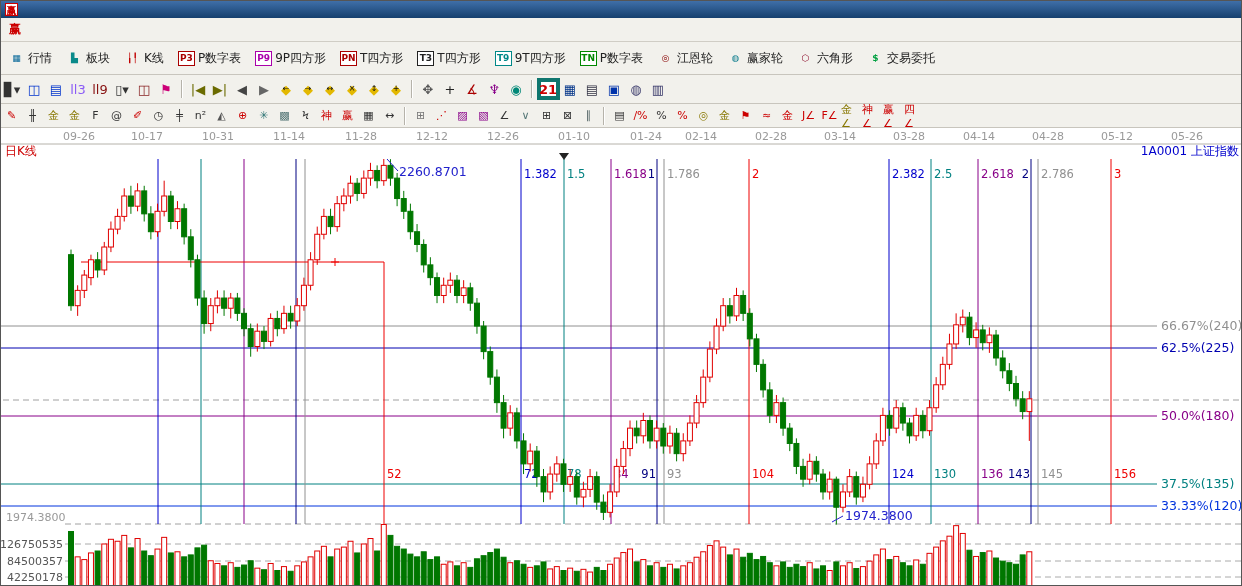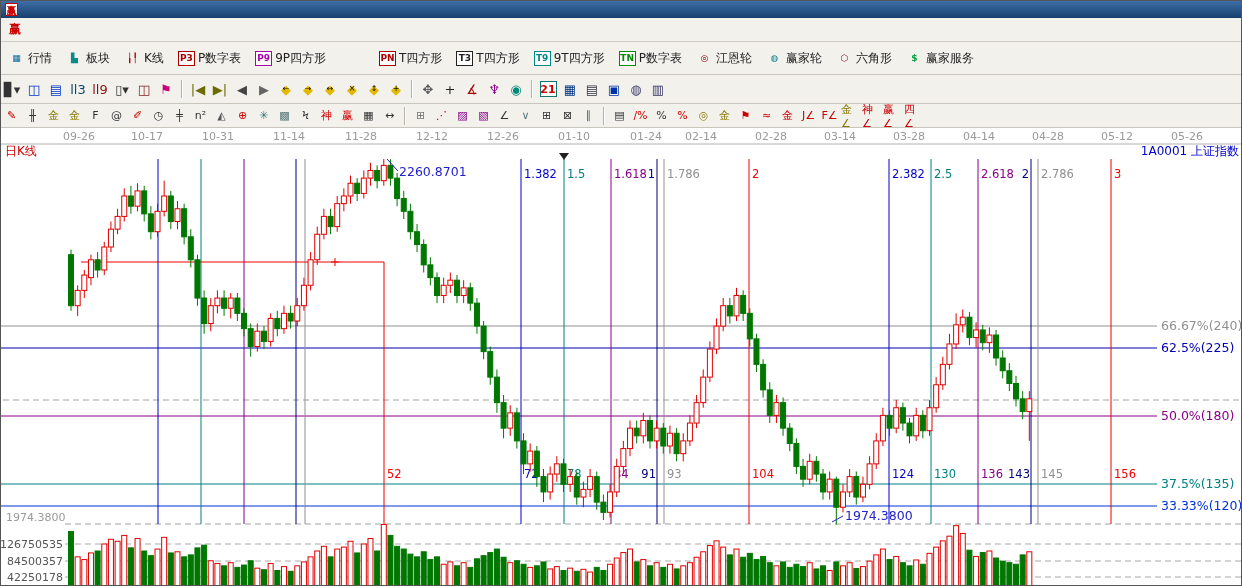--- a/index.html
+++ b/index.html
@@ -20,21 +20,21 @@
   .tbtn{display:flex;align-items:center;margin:0 2px;padding:2px 4px;border:1px solid transparent;white-space:nowrap;color:#222;}
   .tico{display:inline-flex;align-items:center;justify-content:center;width:17px;height:15px;
         font-size:9px;font-weight:bold;margin-right:3px;box-sizing:border-box;}
   .box{border:1.5px solid currentColor;background:#fff;}
   .i2{width:20px;height:18px;display:inline-flex;align-items:center;justify-content:center;
       font-size:13px;margin:0 1px;position:relative;}
   .i3{width:19px;height:16px;display:inline-flex;align-items:center;justify-content:center;
       font-size:11px;margin:0 1px;}
   .sep{width:1px;height:18px;background:#b6b3aa;border-right:1px solid #fff;margin:0 4px;}
   .ov{position:absolute;font-size:8px;color:#111;left:50%;top:50%;transform:translate(-50%,-52%);}
-  .cal{border:1px solid #0f766e;background:#fff;color:#c00;font-size:11px;width:15px;height:14px;
+  .cal{border:4px solid #0f766e;background:#fff;color:#c00;font-size:13px;width:15px;height:14px;
        display:inline-flex;align-items:center;justify-content:center;font-weight:bold;}
   .chart{position:relative;width:1242px;height:462px;background:#fff;}
   svg text{font-family:"DejaVu Sans","Liberation Sans",sans-serif;}
 </style>
 </head>
 <body>
 
 <div class="win">
   <div class="titlebar">
     <span class="tlogo">赢</span>
@@ -57,21 +57,21 @@
       </span>
       <span class="tbtn">
         <span class="tico box" style="color: rgb(170, 0, 0);">P3</span>
         <span>P数字表</span>
       </span>
       <span class="tbtn">
         <span class="tico box" style="color: rgb(170, 0, 170);">P9</span>
         <span>9P四方形</span>
       </span>
       <span class="tbtn">
-        <span class="tico box" style="color: rgb(170, 0, 0); margin-left: 39px;">PN</span>
+        <span class="tico box" style="color: rgb(170, 0, 0);">PN</span>
         <span>T四方形</span>
       </span>
       <span class="tbtn">
         <span class="tico box">T3</span>
         <span>T四方形</span>
       </span>
       <span class="tbtn">
         <span class="tico box" style="color: rgb(0, 136, 136);">T9</span>
         <span>9T四方形</span>
       </span>
@@ -86,28 +86,28 @@
       <span class="tbtn">
         <span class="tico" style="color: rgb(0, 119, 136);">◍</span>
         <span>赢家轮</span>
       </span>
       <span class="tbtn">
         <span class="tico" style="color: rgb(136, 0, 34);">⬡</span>
         <span>六角形</span>
       </span>
       <span class="tbtn">
         <span class="tico" style="color: rgb(0, 160, 64);">$</span>
-        <span>赢家服务</span>
+        <span>交易委托</span>
       </span>
     </div>
   <div class="tb tb2" id="tb2">
       <span class="i2" style="color: rgb(51, 51, 51);">▊▾</span>
       <span class="i2" style="color: rgb(0, 51, 204);">◫</span>
       <span class="i2" style="color: rgb(0, 51, 204);">▤</span>
-      <span class="i2" style="color: #0c4a6e;">ll3</span>
+      <span class="i2" style="color: #8b5cf6;">ll3</span>
       <span class="i2" style="color: rgb(136, 17, 17);">ll9</span>
       <span class="i2" style="color: rgb(51, 51, 51);">▯▾</span>
       <span class="i2" style="color: rgb(136, 34, 34);">◫</span>
       <span class="i2" style="color: rgb(204, 0, 119);">⚑</span>
       <span class="sep"></span>
       <span class="i2" style="color: rgb(107, 107, 0);">|◀</span>
       <span class="i2" style="color: rgb(107, 107, 0);">▶|</span>
       <span class="i2" style="color: rgb(68, 68, 68);">◀</span>
       <span class="i2" style="color: rgb(102, 102, 102);">▶</span>
       <span class="i2" style="color: rgb(227, 184, 0);">◆<span class="ov">←</span></span>

